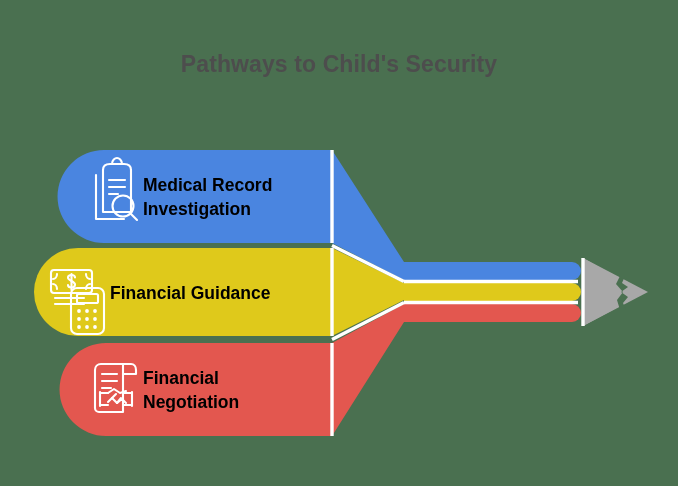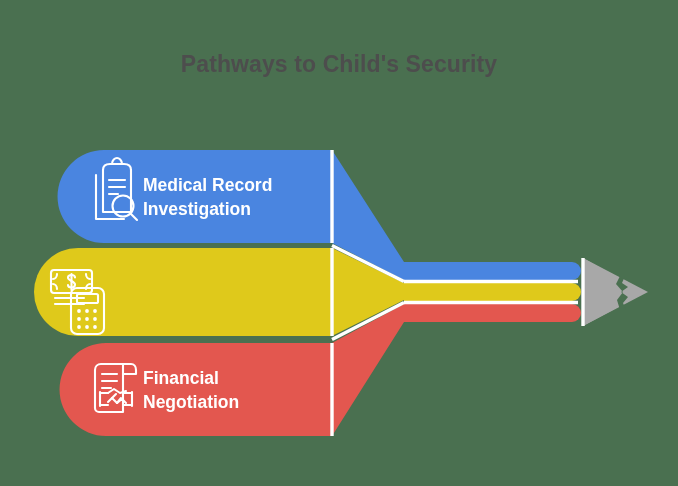--- a/index.html
+++ b/index.html
@@ -34,21 +34,21 @@
   }
   #graphic {
     position: absolute;
     left: 0;
     top: 0;
     width: 678px;
     height: 486px;
   }
   .band-label {
     position: absolute;
-    color: #ffffff;
+    color: #000000;
     font-weight: bold;
     font-size: 17.5px;
     line-height: 24px;
     font-family: "Liberation Sans", sans-serif;
     white-space: pre-line;
     pointer-events: none;
   }
   #label-medical {
     left: 143px;
     top: 173px;
@@ -209,17 +209,18 @@
       <path d="M 108 402 L 112 398 L 117 403 L 122 399 L 126 403"></path>
       <path d="M 112 398 L 116 394"></path>
       <path d="M 117 403 L 121 398"></path>
     </g>
 
   </svg>
 
   <div class="band-label" id="label-medical">Medical Record
 Investigation</div>
 
+  <div class="band-label" id="label-financial">Financial Guidance</div>
 
   <div class="band-label" id="label-insurance">Financial
 Negotiation</div>
 
 </div>
 
 </body></html>

